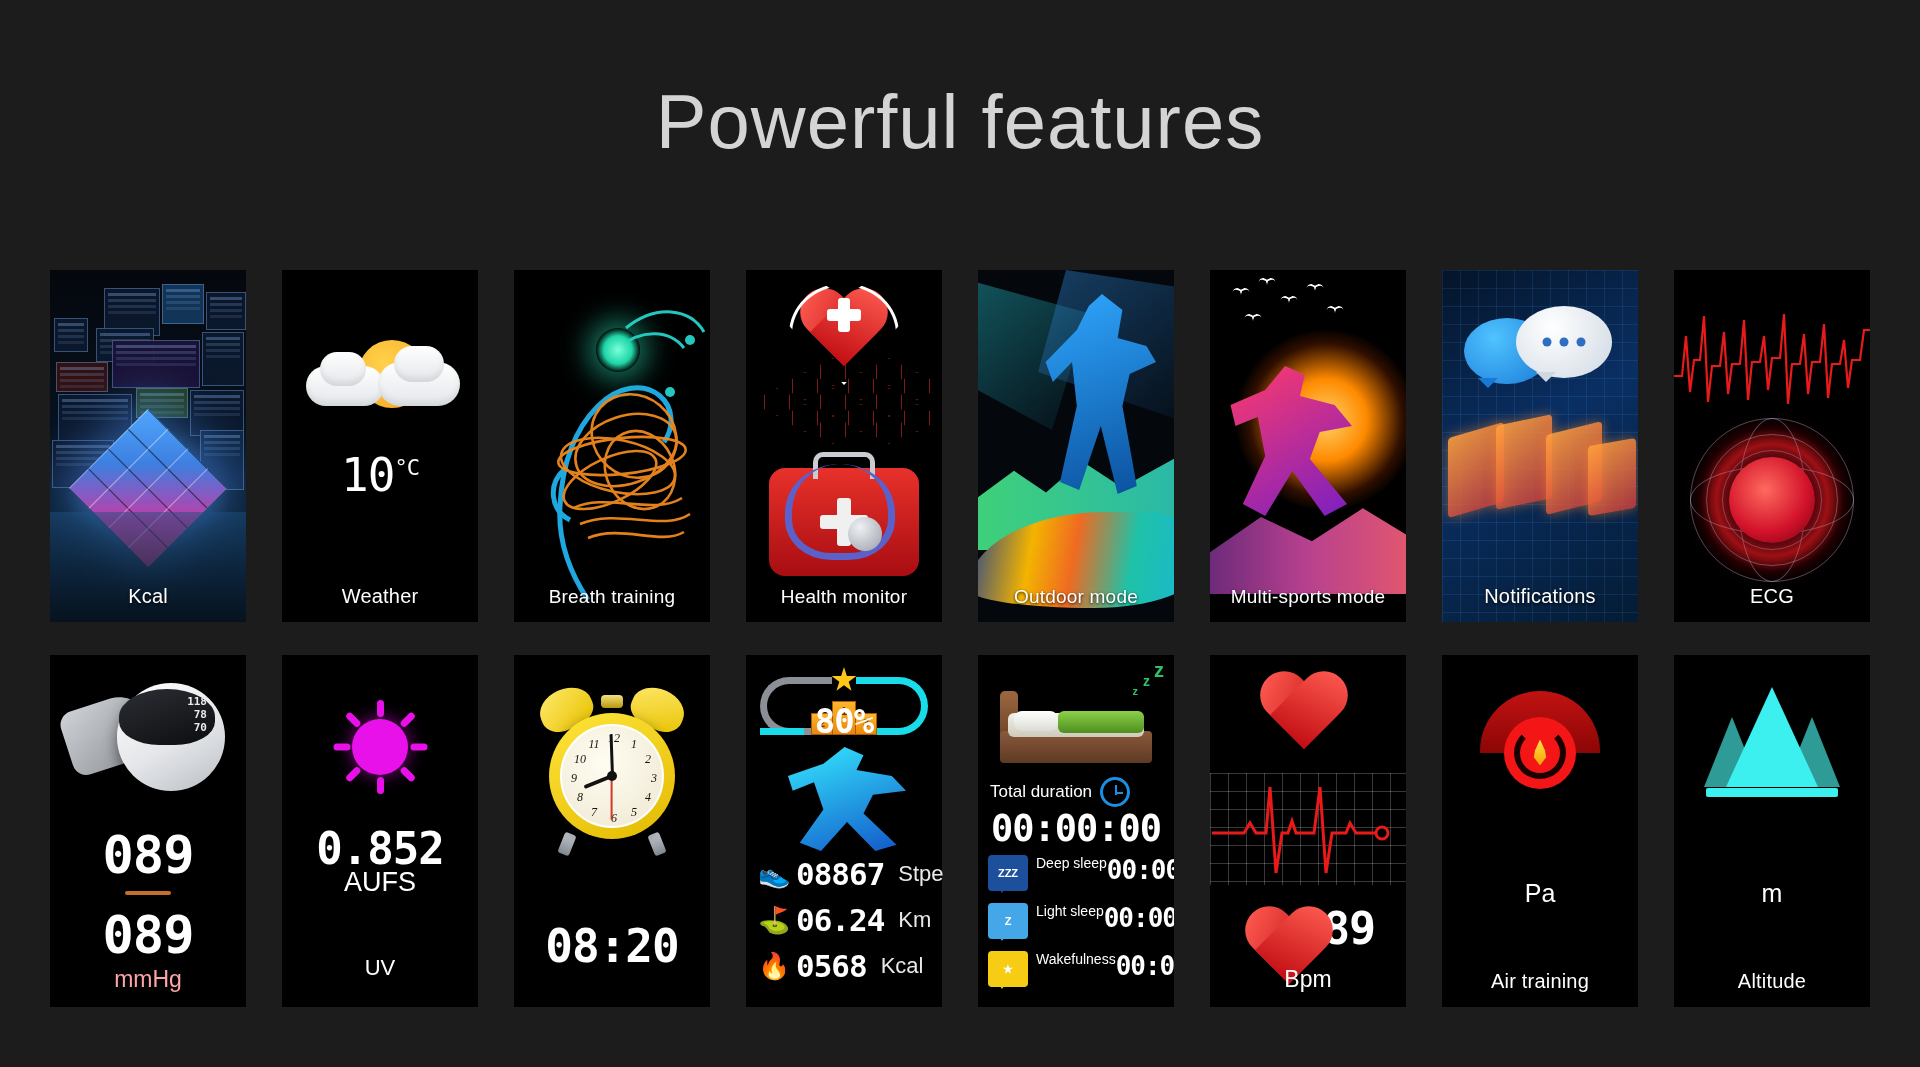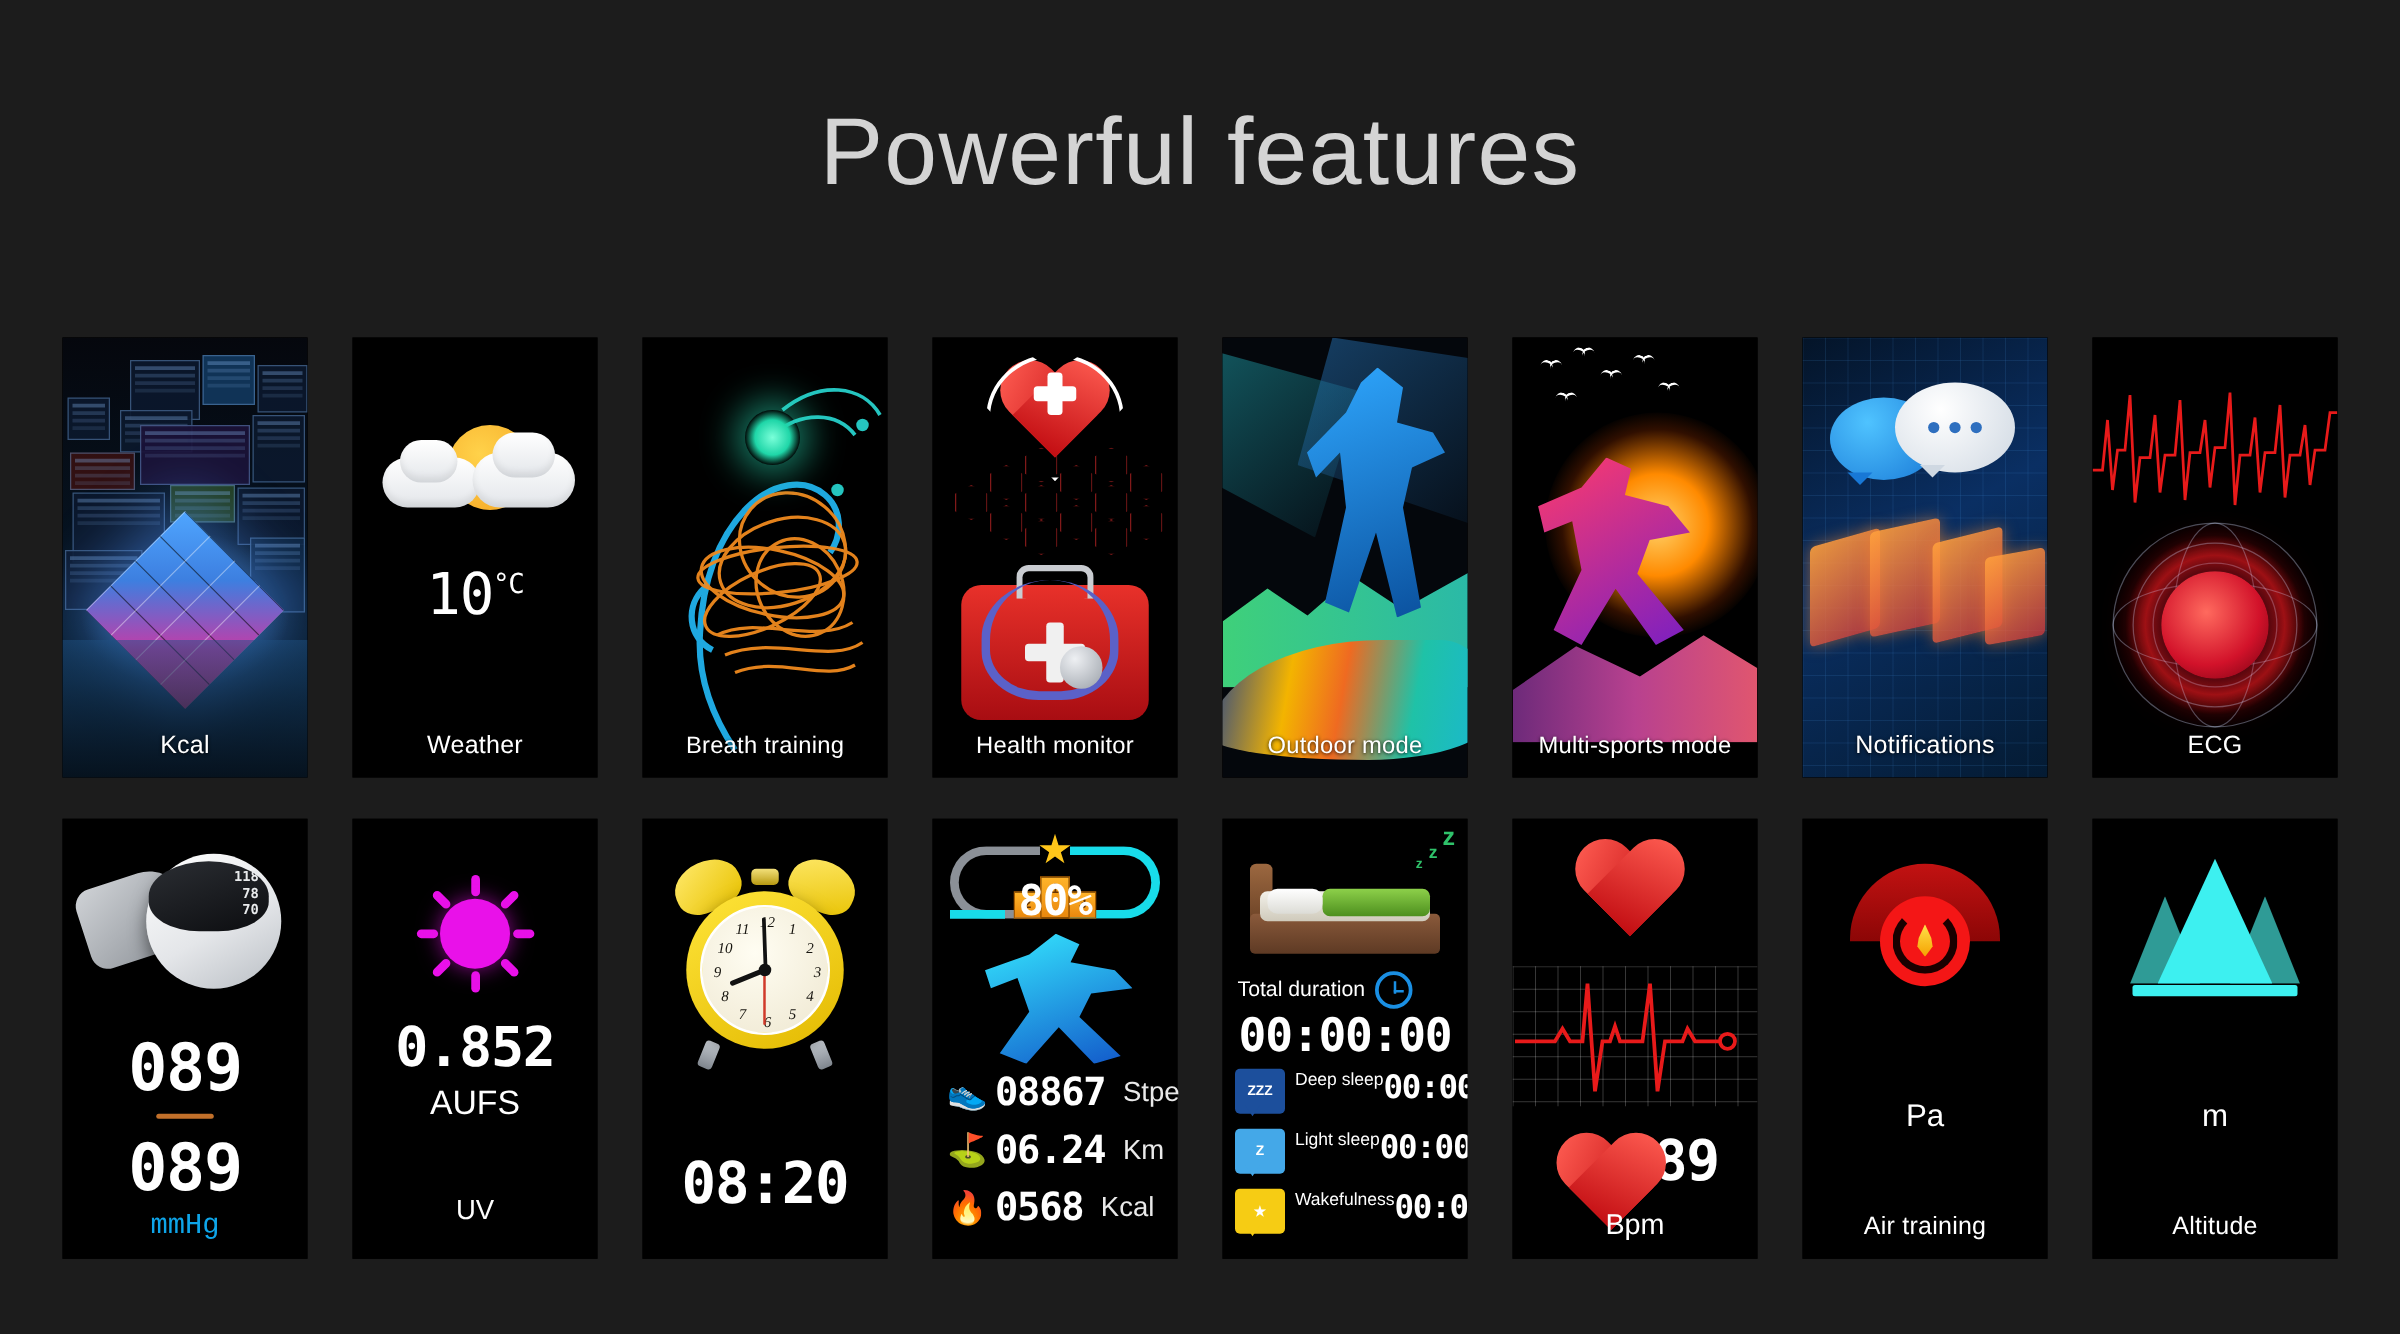--- a/index.html
+++ b/index.html
@@ -180,29 +180,29 @@
     background:linear-gradient(150deg,#ffffff 0%,#e4e6e9 55%,#b9bec4 100%);box-shadow:0 6px 14px rgba(0,0,0,.5);}
   .bp-screen{position:absolute;right:10px;top:6px;width:96px;height:56px;border-radius:50% 50% 42% 42%;
     background:linear-gradient(160deg,#2b2e33,#0c0d10);}
   .bp-screen b{position:absolute;right:8px;top:6px;color:#e8eaec;font-size:11px;
     font-family:"DejaVu Sans Mono",monospace;line-height:13px;text-align:right;margin-left:48px;}
   .bp-cuff{position:absolute;left:0;top:22px;width:86px;height:66px;border-radius:14px 30px 30px 14px;
     background:linear-gradient(150deg,#cfd2d6,#8c9197);transform:rotate(-18deg);}
   .bp-v1{position:absolute;top:170px;width:100%;text-align:center;font-size:52px;}
   .bp-div{position:absolute;top:236px;left:50%;transform:translateX(-50%);width:46px;height:4px;background:#c2702a;border-radius:2px;}
   .bp-v2{position:absolute;top:250px;width:100%;text-align:center;font-size:52px;}
-  .bp-unit{position:absolute;bottom:14px;width:100%;text-align:center;color:#0ea5e9;font-size:23px;font-family:Liberation Mono, monospace;}
+  .bp-unit{position:absolute;bottom:14px;width:100%;text-align:center;color:#fca5a5;font-size:23px;}
 
   
   .uv-sun{position:absolute;left:50%;top:40px;transform:translateX(-50%);width:104px;height:104px;}
   .uv-core{position:absolute;left:24px;top:24px;width:56px;height:56px;border-radius:50%;background:#e911e9;box-shadow:0 0 18px rgba(233,17,233,.6);}
   .uv-ray{position:absolute;left:50%;top:50%;width:7px;height:94px;margin:-47px 0 0 -3.5px;}
   .uv-ray i{position:absolute;left:0;top:0;width:7px;height:17px;background:#e911e9;border-radius:4px;display:block;}
   .uv-ray u{position:absolute;left:0;bottom:0;width:7px;height:17px;background:#e911e9;border-radius:4px;display:block;}
-  .uv-val{position:absolute;top:158px;width:100%;text-align:center;font-size:44px;}
+  .uv-val{position:absolute;top:168px;width:100%;text-align:center;font-size:44px;}
   .uv-aufs{position:absolute;top:212px;width:100%;text-align:center;color:#fff;font-size:27px;}
   .uv-lbl{position:absolute;bottom:26px;width:100%;text-align:center;color:#fff;font-size:22px;}
 
   
   .clock-wrap{position:absolute;left:50%;top:34px;transform:translateX(-50%);width:150px;height:160px;}
   .bell{position:absolute;top:0;width:54px;height:40px;border-radius:50% 50% 40% 40%;
     background:linear-gradient(150deg,#ffe96b,#e8c200);}
   .bell.l{left:2px;transform:rotate(-24deg);}
   .bell.r{right:2px;transform:rotate(24deg);}
   .clock-knob{position:absolute;left:50%;top:6px;transform:translateX(-50%);width:22px;height:13px;border-radius:4px;

